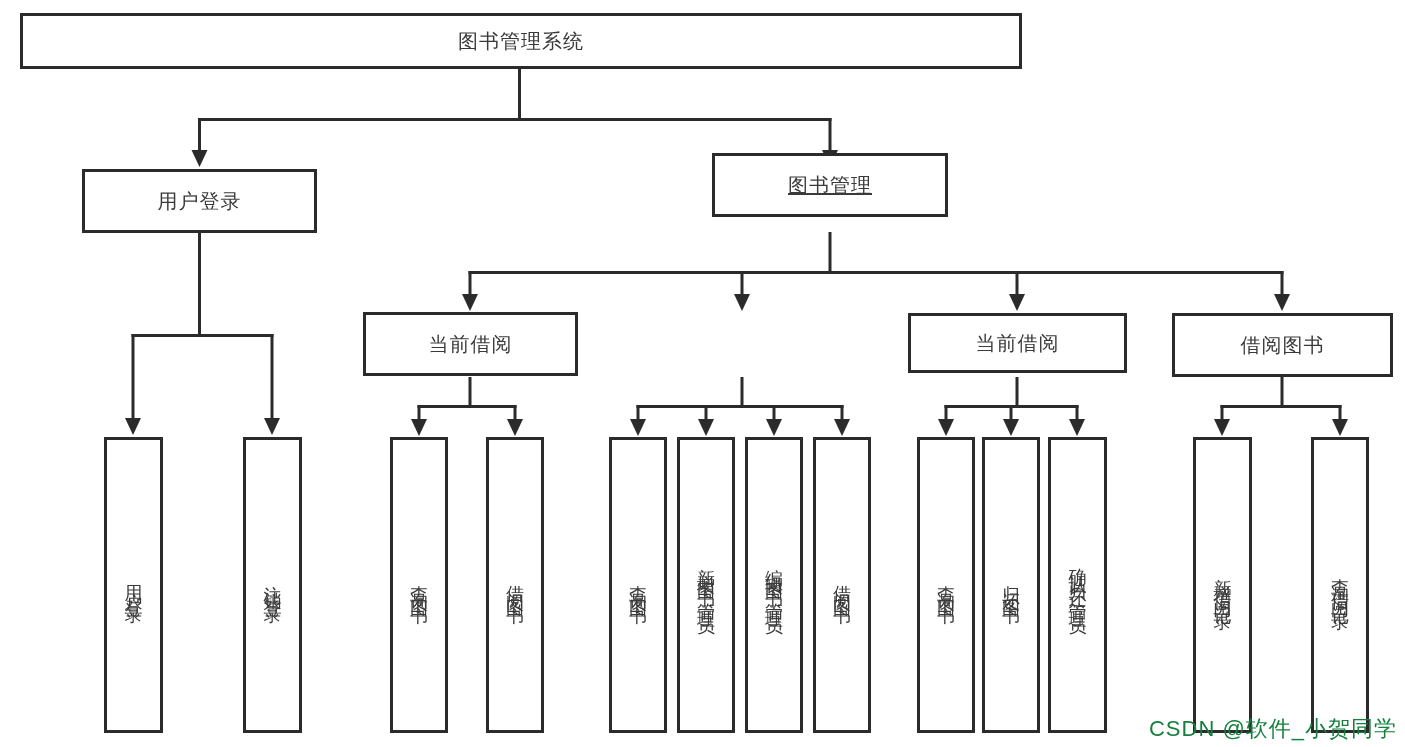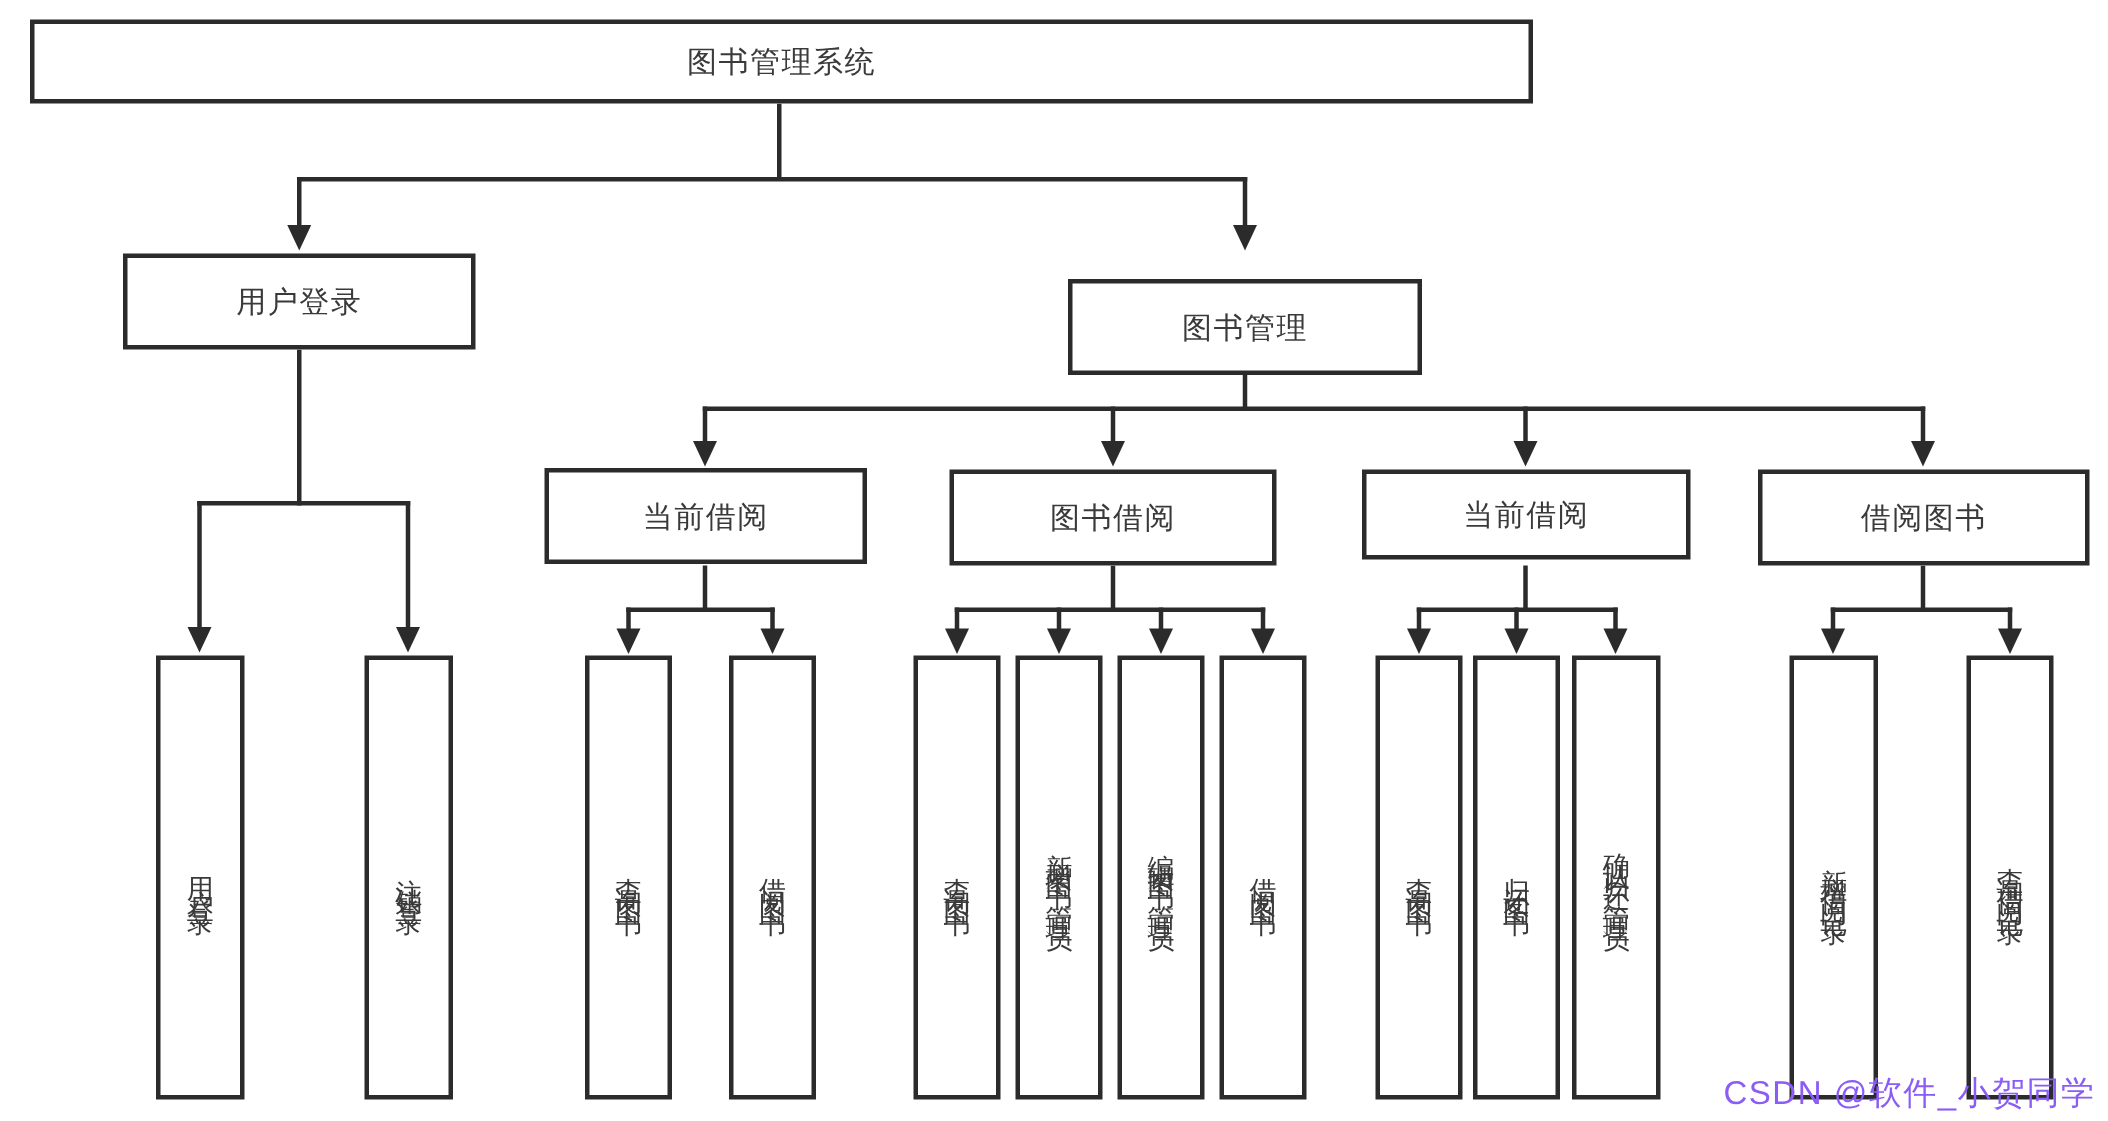--- a/index.html
+++ b/index.html
@@ -35,21 +35,21 @@
     font-size: 18px;
     letter-spacing: 7px;
     line-height: 1;
     white-space: nowrap;
   }
   .watermark {
     position: absolute;
     right: 8px;
     bottom: 3px;
     font-size: 22px;
-    color: #8b5cf6;
+    color: #15803d;
     letter-spacing: 1px;
     z-index: 5;
     white-space: nowrap;
   }
   .stroke { stroke: #2b2b2b; stroke-width: 3; fill: none; }
   .head { fill: #2b2b2b; stroke: none; }
 </style>
 </head>
 <body>
 
@@ -113,24 +113,23 @@
     <path class="stroke" d="M1220.5 406.5 L1341.5 406.5"></path>
     <path class="stroke" d="M1222 405 L1222 421"></path>
     <path class="stroke" d="M1340 405 L1340 421"></path>
     <path class="head" d="M1214 419 L1230 419 L1222 436 Z"></path>
     <path class="head" d="M1332 419 L1348 419 L1340 436 Z"></path>
   </svg>
 
   <div class="box hbox" style="left:20px; top:13px; width:1002px; height:56px;">图书管理系统</div>
 
   <div class="box hbox" style="left:82px; top:169px; width:235px; height:64px;">用户登录</div>
-  <div class="box hbox" style="left:712px; top:186px; width:236px; height:64px;">图书管理</div>
+  <div class="box hbox" style="left:712px; top:153px; width:236px; height:64px;text-decoration:underline;">图书管理</div>
 
   <div class="box hbox" style="left:363px; top:312px; width:215px; height:64px;">当前借阅</div>
-  <div class="box hbox" style="left:633px; top:313px; width:218px; height:64px;">图书借阅</div>
   <div class="box hbox" style="left:908px; top:313px; width:219px; height:60px;">当前借阅</div>
   <div class="box hbox" style="left:1172px; top:313px; width:221px; height:64px;">借阅图书</div>
 
   <div class="box vbox" style="left:104px; top:437px; width:59px; height:296px;">用户登录</div>
   <div class="box vbox" style="left:243px; top:437px; width:59px; height:296px;">注销登录</div>
 
   <div class="box vbox" style="left:390px; top:437px; width:58px; height:296px;">查询图书</div>
   <div class="box vbox" style="left:486px; top:437px; width:58px; height:296px;">借阅图书</div>
 
   <div class="box vbox" style="left:609px; top:437px; width:58px; height:296px;">查询图书</div>

